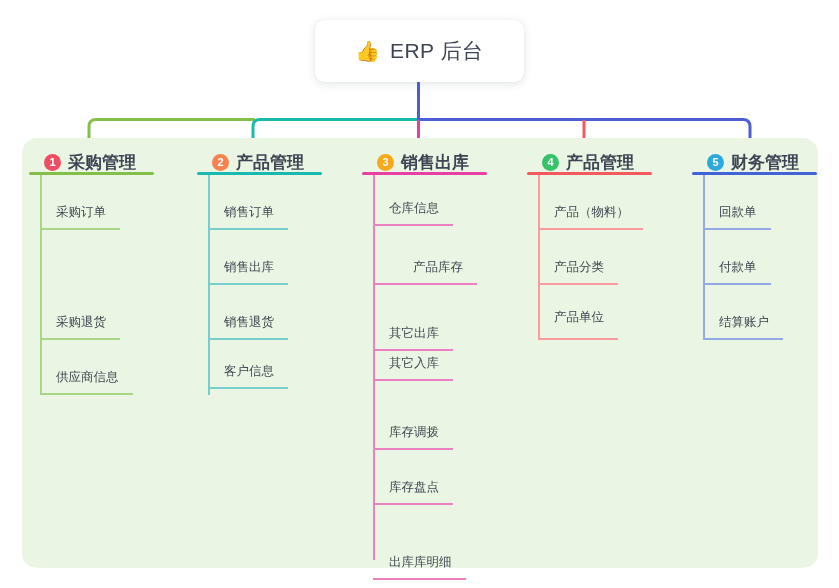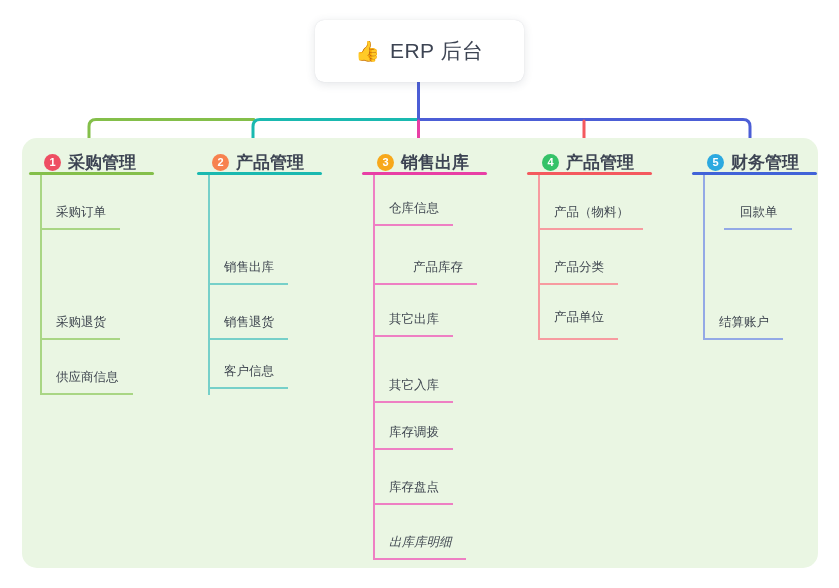--- a/index.html
+++ b/index.html
@@ -72,20 +72,23 @@
     </div>
     <div class="child-row" style="left: 40px; top: 358px; border-bottom-color: rgb(169, 214, 132);">
       <span>供应商信息</span>
     </div>
     <div class="branch-header" style="left: 212px; top: 152px;">
       <span class="badge" style="background: rgb(247, 130, 79);">2</span>
       <span class="branch-title">产品管理</span>
     </div>
     <div class="header-underline" style="left: 197px; top: 172px; width: 125px; background: rgb(26, 185, 176);"></div>
     <div class="child-vline" style="left: 208px; top: 175px; height: 220px; background: rgb(118, 208, 201);"></div>
+    <div class="child-row" style="left: 208px; top: 193px; border-bottom-color: rgb(118, 208, 201);">
+      <span>销售订单</span>
+    </div>
     <div class="child-row" style="left: 208px; top: 248px; border-bottom-color: rgb(118, 208, 201);">
       <span>销售出库</span>
     </div>
     <div class="child-row" style="left: 208px; top: 303px; border-bottom-color: rgb(118, 208, 201);">
       <span>销售退货</span>
     </div>
     <div class="child-row" style="left: 208px; top: 352px; border-bottom-color: rgb(118, 208, 201);">
       <span>客户信息</span>
     </div>
     <div class="branch-header" style="left: 377px; top: 152px;">
@@ -93,33 +96,33 @@
       <span class="branch-title">销售出库</span>
     </div>
     <div class="header-underline" style="left: 362px; top: 172px; width: 125px; background: rgb(232, 63, 165);"></div>
     <div class="child-vline" style="left: 373px; top: 175px; height: 385px; background: rgb(238, 127, 195);"></div>
     <div class="child-row" style="left: 373px; top: 189px; border-bottom-color: rgb(238, 127, 195);">
       <span>仓库信息</span>
     </div>
     <div class="child-row" style="left: 373px; top: 248px; border-bottom-color: rgb(238, 127, 195); padding-left: 40px;">
       <span>产品库存</span>
     </div>
-    <div class="child-row" style="left: 373px; top: 300px; border-bottom-color: rgb(238, 127, 195);">
+    <div class="child-row" style="left: 373px; top: 314px; border-bottom-color: rgb(238, 127, 195);">
       <span>其它出库</span>
     </div>
-    <div class="child-row" style="left: 373px; top: 366px; border-bottom-color: rgb(238, 127, 195); text-align: right;">
+    <div class="child-row" style="left: 373px; top: 344px; border-bottom-color: rgb(238, 127, 195); text-align: right;">
       <span>其它入库</span>
     </div>
     <div class="child-row" style="left: 373px; top: 413px; border-bottom-color: rgb(238, 127, 195);">
       <span>库存调拨</span>
     </div>
     <div class="child-row" style="left: 373px; top: 468px; border-bottom-color: rgb(238, 127, 195);">
       <span>库存盘点</span>
     </div>
-    <div class="child-row" style="left: 373px; top: 523px; border-bottom-color: rgb(238, 127, 195); font-style: italic;">
+    <div class="child-row" style="left: 373px; top: 543px; border-bottom-color: rgb(238, 127, 195);">
       <span>出库库明细</span>
     </div>
     <div class="branch-header" style="left: 542px; top: 152px;">
       <span class="badge" style="background: rgb(53, 194, 104);">4</span>
       <span class="branch-title">产品管理</span>
     </div>
     <div class="header-underline" style="left: 527px; top: 172px; width: 125px; background: rgb(244, 89, 94);"></div>
     <div class="child-vline" style="left: 538px; top: 175px; height: 165px; background: rgb(247, 155, 160);"></div>
     <div class="child-row" style="left: 538px; top: 193px; border-bottom-color: rgb(247, 155, 160);">
       <span>产品（物料）</span>
@@ -129,19 +132,22 @@
     </div>
     <div class="child-row" style="left: 538px; top: 303px; border-bottom-color: rgb(247, 155, 160); align-items: center;">
       <span>产品单位</span>
     </div>
     <div class="branch-header" style="left: 707px; top: 152px;">
       <span class="badge" style="background: rgb(44, 169, 224);">5</span>
       <span class="branch-title">财务管理</span>
     </div>
     <div class="header-underline" style="left: 692px; top: 172px; width: 125px; background: rgb(65, 99, 216);"></div>
     <div class="child-vline" style="left: 703px; top: 175px; height: 165px; background: rgb(147, 169, 230);"></div>
-    <div class="child-row" style="left: 703px; top: 193px; border-bottom-color: rgb(147, 169, 230); margin-left: 21px;">
+    <div class="child-row" style="left: 703px; top: 193px; border-bottom-color: rgb(147, 169, 230);">
       <span>回款单</span>
+    </div>
+    <div class="child-row" style="left: 703px; top: 248px; border-bottom-color: rgb(147, 169, 230);">
+      <span>付款单</span>
     </div>
     <div class="child-row" style="left: 703px; top: 303px; border-bottom-color: rgb(147, 169, 230);">
       <span>结算账户</span>
     </div>
   </div>
 
 </body></html>

